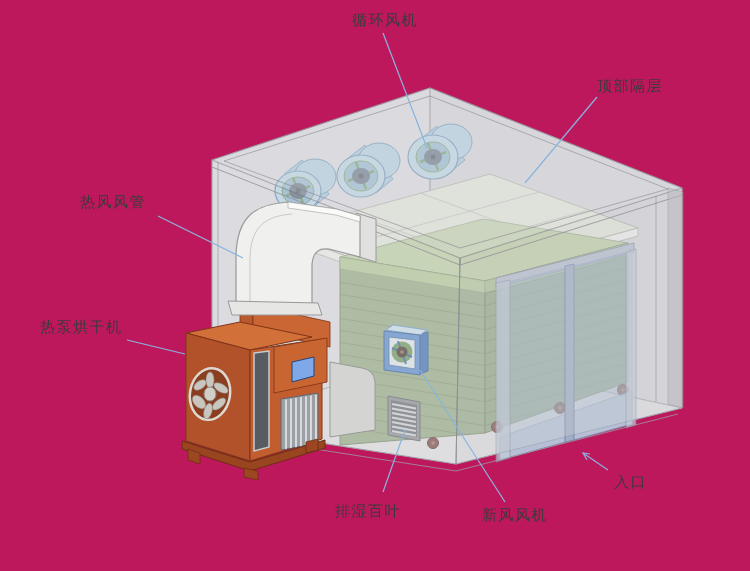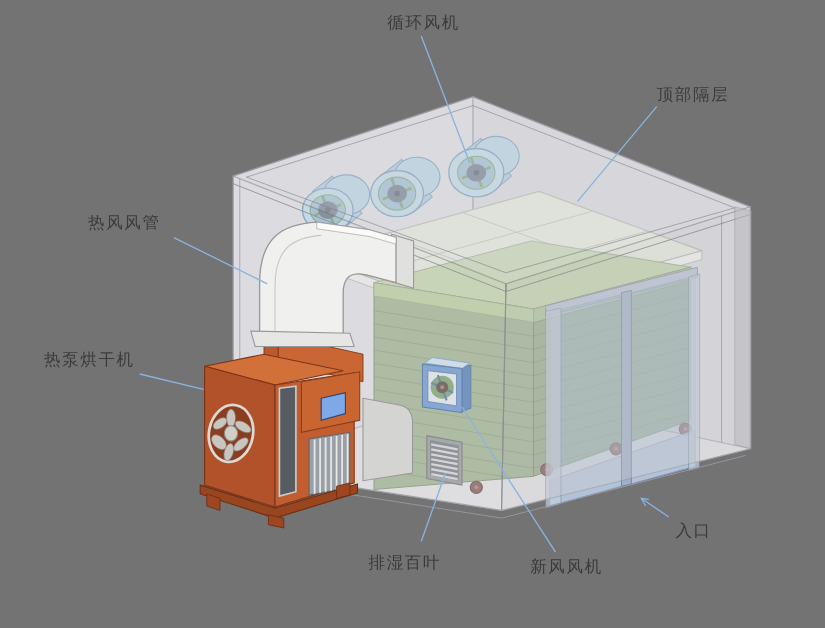--- a/index.html
+++ b/index.html
@@ -1,16 +1,16 @@
 <!DOCTYPE html>
 <html><head>
 <meta charset="utf-8">
 <style>
   html,body{margin:0;padding:0;background:#ffffff;}
-  #stage{position:relative;width:750px;height:571px;background:#737373;overflow:hidden;
+  #stage{position:relative;width:750px;height:571px;background:#be185d;overflow:hidden;
          font-family:"DejaVu Sans","Liberation Sans",sans-serif;}
   svg{display:block;}
   .lbl{font-size:15px;letter-spacing:1.5px;fill:#3b3b3b;}
 </style>
 </head>
 <body>
 
 <div id="stage">
 <svg width="750" height="571" viewBox="0 0 750 571">
 

